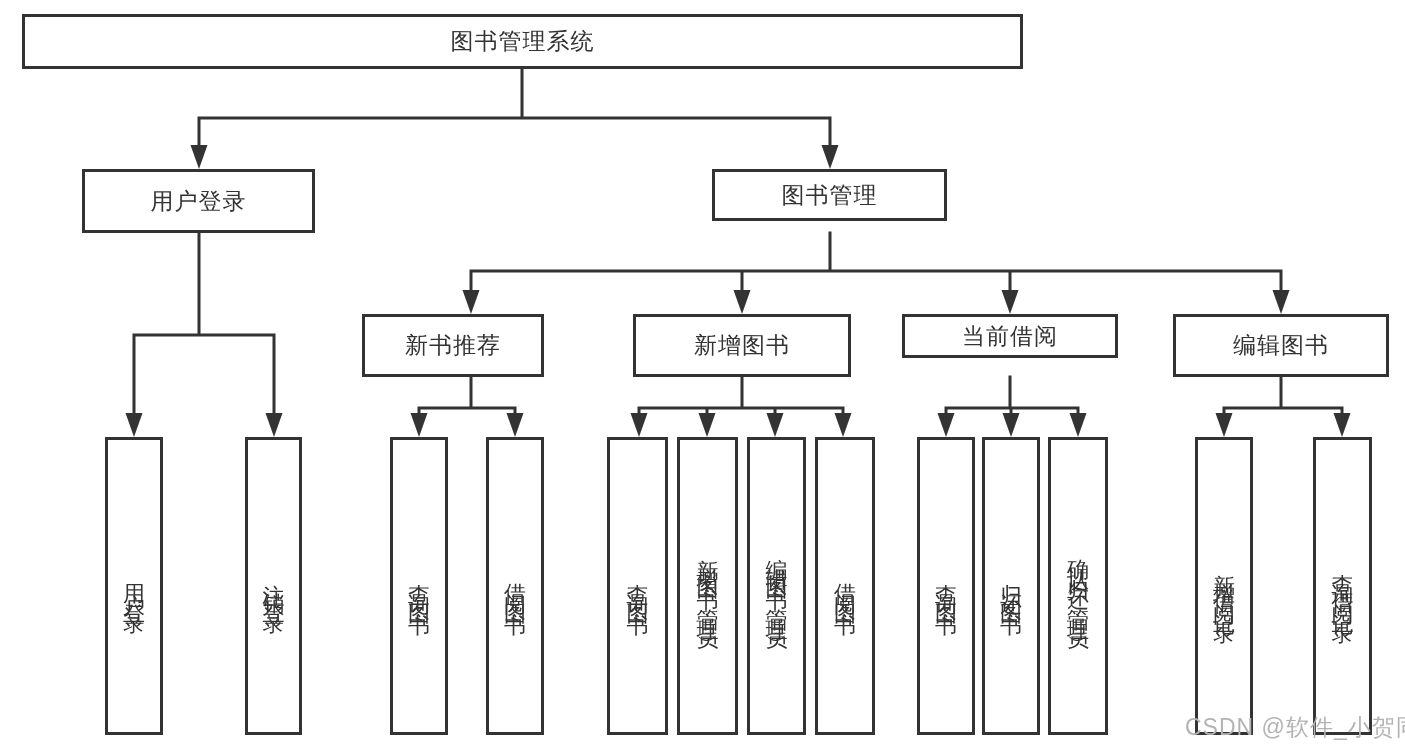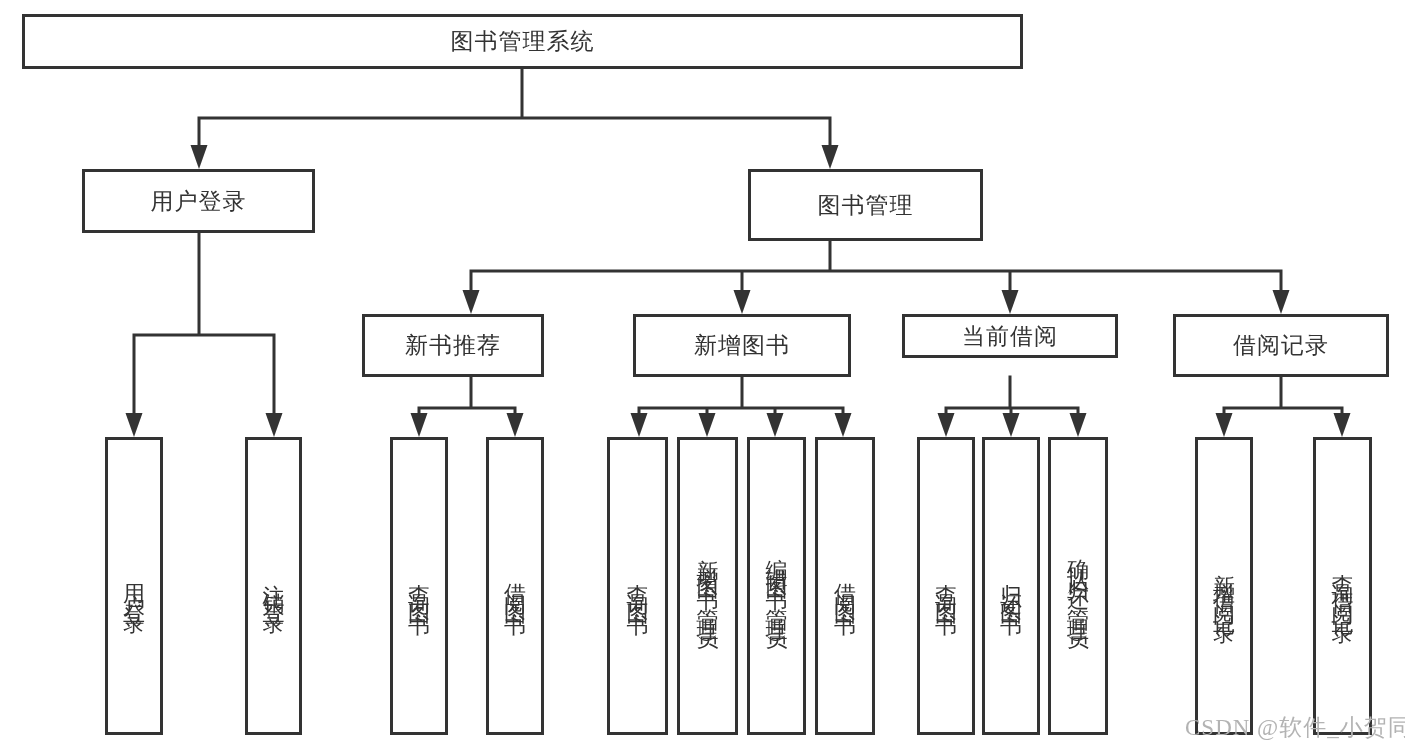--- a/index.html
+++ b/index.html
@@ -1,20 +1,20 @@
 <!DOCTYPE html>
 <html style="--background: #ffffff; --line: #333333; --text: #333333; --watermark: #b3b3b3;"><head>
 <meta charset="utf-8">
 <style>
   html,body{margin:0;padding:0;background:#fff;}
   .stage{
     position:relative;width:1405px;height:747px;overflow:hidden;
     background:var(--background,#ffffff);
     color:var(--text,#333333);
-    font-family:Liberation Serif, serif;
+    font-family:Liberation Sans, sans-serif;
   }
   .connectors{position:absolute;left:0;top:0;width:1405px;height:747px;}
   .connectors path{fill:none;stroke:var(--line,#333333);stroke-width:3;stroke-linecap:square;}
   .connectors polygon{fill:var(--line,#333333);stroke:none;}
   .node{
     position:absolute;box-sizing:border-box;
     border:3px solid var(--line,#333333);
     background:var(--background,#ffffff);
     display:flex;align-items:center;justify-content:center;
     font-size:23px;letter-spacing:1px;white-space:nowrap;
@@ -72,26 +72,26 @@
     <g>
       <path d="M1281 377 V408 M1224 408 H1342 M1224 408 V414 M1342 408 V414"></path>
       <polygon points="1215.5,413 1232.5,413 1224,437"></polygon>
       <polygon points="1333.5,413 1350.5,413 1342,437"></polygon>
     </g>
   </svg>
 
   <div class="node" style="left:22px;top:14px;width:1001px;height:55px">图书管理系统</div>
 
   <div class="node" style="left:82px;top:169px;width:233px;height:64px">用户登录</div>
-  <div class="node" style="left:748px;top:169px;width:235px;height:72px">图书管理</div>
+  <div class="node" style="left:712px;top:169px;width:235px;height:52px">图书管理</div>
 
   <div class="node" style="left:362px;top:314px;width:182px;height:63px">新书推荐</div>
   <div class="node" style="left:633px;top:314px;width:218px;height:63px">新增图书</div>
   <div class="node" style="left:902px;top:314px;width:216px;height:44px">当前借阅</div>
-  <div class="node" style="left:1173px;top:314px;width:216px;height:63px">借阅记录</div>
+  <div class="node" style="left:1173px;top:314px;width:216px;height:63px">编辑图书</div>
 
   <div class="node leaf" style="left:105px;top:437px;width:58px;height:298px">
     <span class="vtext">用户登录</span>
   </div>
   <div class="node leaf" style="left:245px;top:437px;width:57px;height:298px">
     <span class="vtext">注销登录</span>
   </div>
 
   <div class="node leaf" style="left:390px;top:437px;width:58px;height:298px">
     <span class="vtext">查询图书</span>

